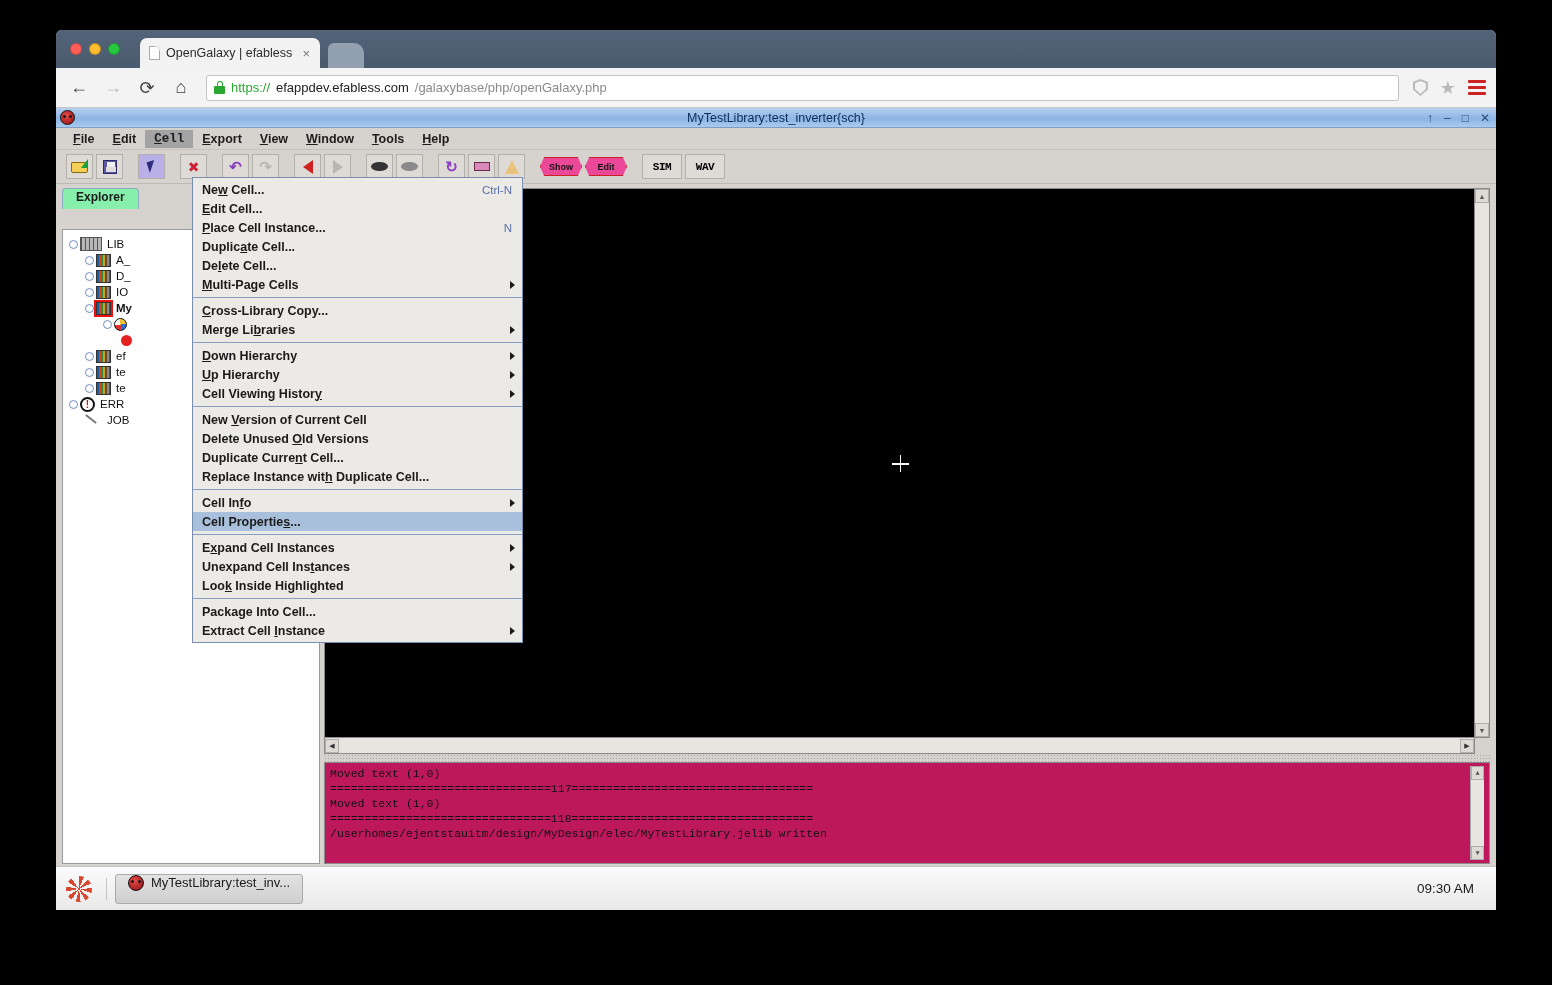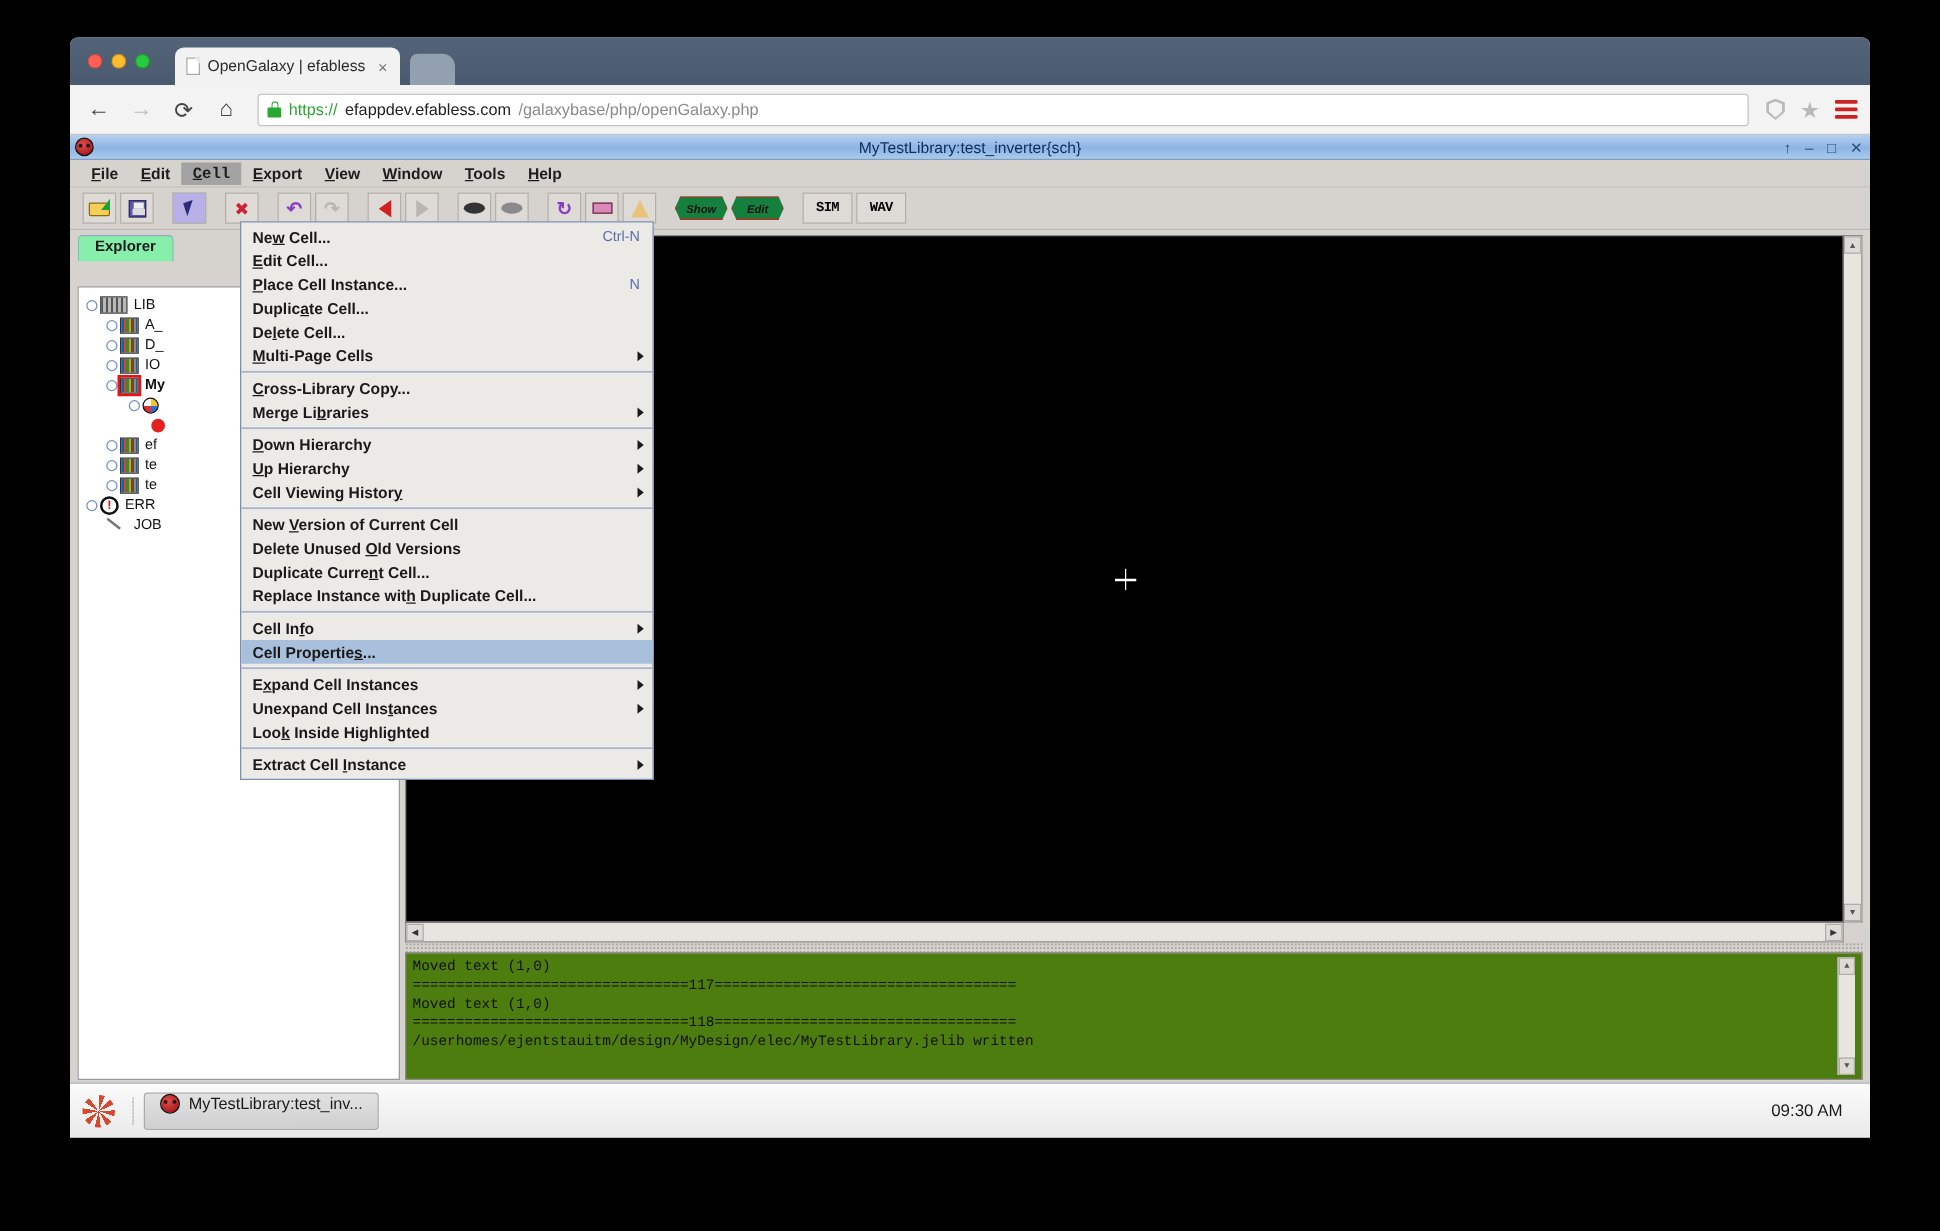--- a/index.html
+++ b/index.html
@@ -163,22 +163,21 @@
   .eye.gray { background:#8a8a8a; }
   .undo-ico { font-size:15px; color:#8a3fc0; font-weight:bold; }
   .ruler-ico { width:16px;height:9px; background:#d98ab8; border:1px solid #6a2a4a; }
   .tri-ico { width:0;height:0;border-left:7px solid transparent;border-right:7px solid transparent;border-bottom:14px solid #e9c27c; }
   .hexbtn {
     width: 42px; height: 19px;
     border: 1.4px solid #cc2222;
     display:flex;align-items:center;justify-content:center;
     font-size:9px; font-weight:bold; color:#111;
     clip-path: polygon(10% 0,90% 0,100% 50%,90% 100%,10% 100%,0 50%);
-    background:#15803d;
-    font-style:italic;
+    background:#ec4899;
   }
 
   
   .content { display:flex; height: 680px; background:#d6d2cd; }
 
   .left-pane { width: 268px; padding: 4px 4px 0 6px; display:flex; flex-direction:column; }
   .tabrow { display:flex; height: 21px; }
   .exp-tab {
     background: #86efac; border: 1px solid #8fa8c4; border-bottom:none;
     border-radius: 4px 4px 0 0; padding: 1px 13px;
@@ -230,21 +229,21 @@
   .vscroll { width:15px; background:#e8e5e1; border:1px solid #8a8a8a; border-left:none; display:flex; flex-direction:column; justify-content:space-between; }
   .sb-btn { height:14px; background:#dedad5; display:flex;align-items:center;justify-content:center;font-size:7px;color:#555; border:1px solid #b0aca7;}
   .hscroll { height:16px; background:#e8e5e1; border:1px solid #8a8a8a; border-top:none; display:flex; justify-content:space-between; align-items:center; margin-right:15px; }
   .sb-btn-h { width:14px; height:14px; background:#dedad5; display:flex;align-items:center;justify-content:center;font-size:7px;color:#333;border:1px solid #b0aca7;}
 
   .splitter { height:8px; background:#d6d2cd;
     background-image: radial-gradient(circle, #a9a5a0 0.6px, transparent 0.7px);
     background-size: 3px 3px; }
 
   .console {
-    height: 102px; background:#4d7c0f; border:1px solid #8a8a8a;
+    height: 102px; background:#be185d; border:1px solid #8a8a8a;
     font-family: "Liberation Mono", monospace; font-size: 11.5px; color:#111;
     padding: 3px 5px; display:flex;
   }
   .console-text { flex:1; overflow:hidden; }
   .console-text div { line-height: 15px; white-space:pre; }
   .console-scroll { width:14px; background:#e8e5e1; border-left:1px solid #aaa; display:flex;flex-direction:column;justify-content:space-between; }
 
   
   .statusbar {
     height: 22px; background:#e8e5e1;
@@ -617,20 +616,23 @@
     <div class="mi">
       <span class="label">Unexpand Cell Ins<u>t</u>ances</span>
         <span class="sub-arrow"></span>
     </div>
     <div class="mi">
       <span class="label">Loo<u>k</u> Inside Highlighted</span>
         <span class="accel"></span>
     </div>
     <div class="msep"></div>
     <div class="mi">
+      <span class="label">Packa<u>g</u>e Into Cell...</span>
+    </div>
+    <div class="mi">
       <span class="label">Extract Cell <u>I</u>nstance</span>
         <span class="sub-arrow"></span>
     </div>
   </div>
 
 </div>
 
 <div class="taskbar">
   <span class="sun-ico"></span>
   <span class="tb-divider"></span>

